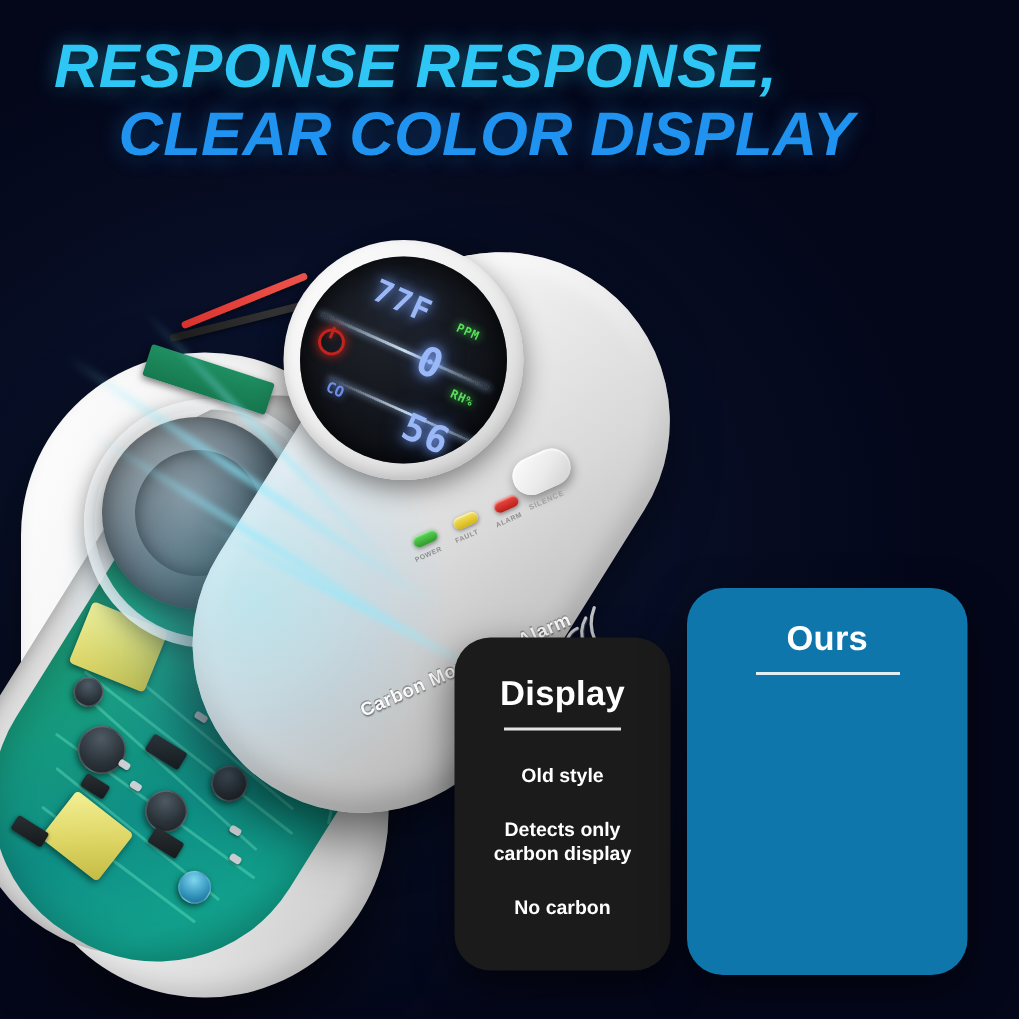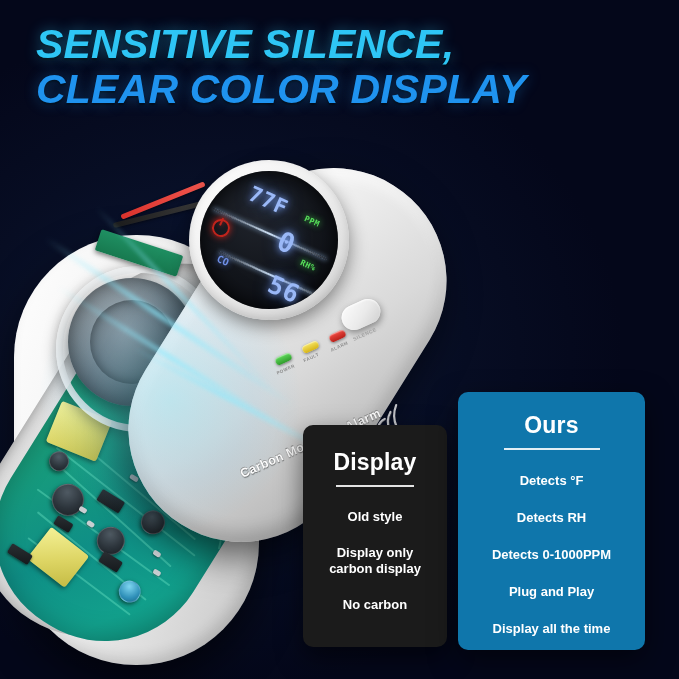--- a/index.html
+++ b/index.html
@@ -32,20 +32,21 @@
     letter-spacing: 0.2px;
     white-space: nowrap;
   }
   .hl-line1 {
     color: #2ec6f5;
     text-shadow: 0 0 14px rgba(46,198,245,0.45), 0 2px 2px rgba(0,0,0,0.7);
   }
   .hl-line2 {
     color: #1f93ef;
     text-shadow: 0 0 14px rgba(31,147,239,0.40), 0 2px 2px rgba(0,0,0,0.7);
+    margin-left: 43px;
   }
   .subhead {
     position: absolute;
     left: 37px;
     top: 120px;
     font-weight: bold;
     font-style: italic;
     font-size: 23px;
     letter-spacing: 0.4px;
     color: #f2f2f2;
@@ -380,21 +381,21 @@
     position: absolute;
     left: 372px; top: 248px;
     width: 52px; height: 52px;
     transform: rotate(-24deg);
     z-index: 10;
   }
 
   
   .card {
     position: absolute;
-    border-radius: 10px;
+    border-radius: 24px;
     box-sizing: border-box;
     text-align: center;
   }
   #card-others {
     left: 303px;
     top: 425px;
     width: 144px;
     height: 222px;
     background: #1b1b1b;
     box-shadow: 0 10px 26px rgba(0,0,0,0.55);
@@ -440,21 +441,21 @@
     margin-bottom: 20px;
   }
   #card-ours .card-list li { margin-bottom: 21px; }
 </style>
 </head>
 <body>
 
 <div id="stage">
 
   <div class="headline">
-    <div class="hl-line1">SENSITIVE SILENCE,</div>
+    <div class="hl-line1">RESPONSE RESPONSE,</div>
     <div class="hl-line2">CLEAR COLOR DISPLAY</div>
   </div>
 
   <div id="product">
 
     <div id="shell-bottom" class="body-shell-plain" style="position:absolute;"></div>
     <div id="shell-cavity">
       <div style="position:absolute;left:-6px;top:-6px;right:-6px;bottom:-6px;border-radius:108px;box-shadow:inset 0 0 26px rgba(0,0,0,0.28);"></div>
     </div>
 
@@ -552,30 +553,23 @@
         </g>
       </svg>
     </div>
   </div>
 
   <div class="card" id="card-others">
     <div class="card-title">Display</div>
     <div class="card-rule"></div>
     <ul class="card-list">
       <li>Old style</li>
-      <li><span>Display only</span><br><span>carbon display</span></li>
+      <li><span>Detects only</span><br><span>carbon display</span></li>
       <li>No carbon</li>
     </ul>
   </div>
 
   <div class="card" id="card-ours">
     <div class="card-title">Ours</div>
     <div class="card-rule"></div>
-    <ul class="card-list">
-      <li>Detects °F</li>
-      <li>Detects RH</li>
-      <li>Detects 0-1000PPM</li>
-      <li>Plug and Play</li>
-      <li>Display all the time</li>
-    </ul>
   </div>
 
 </div>
 
 </body></html>

